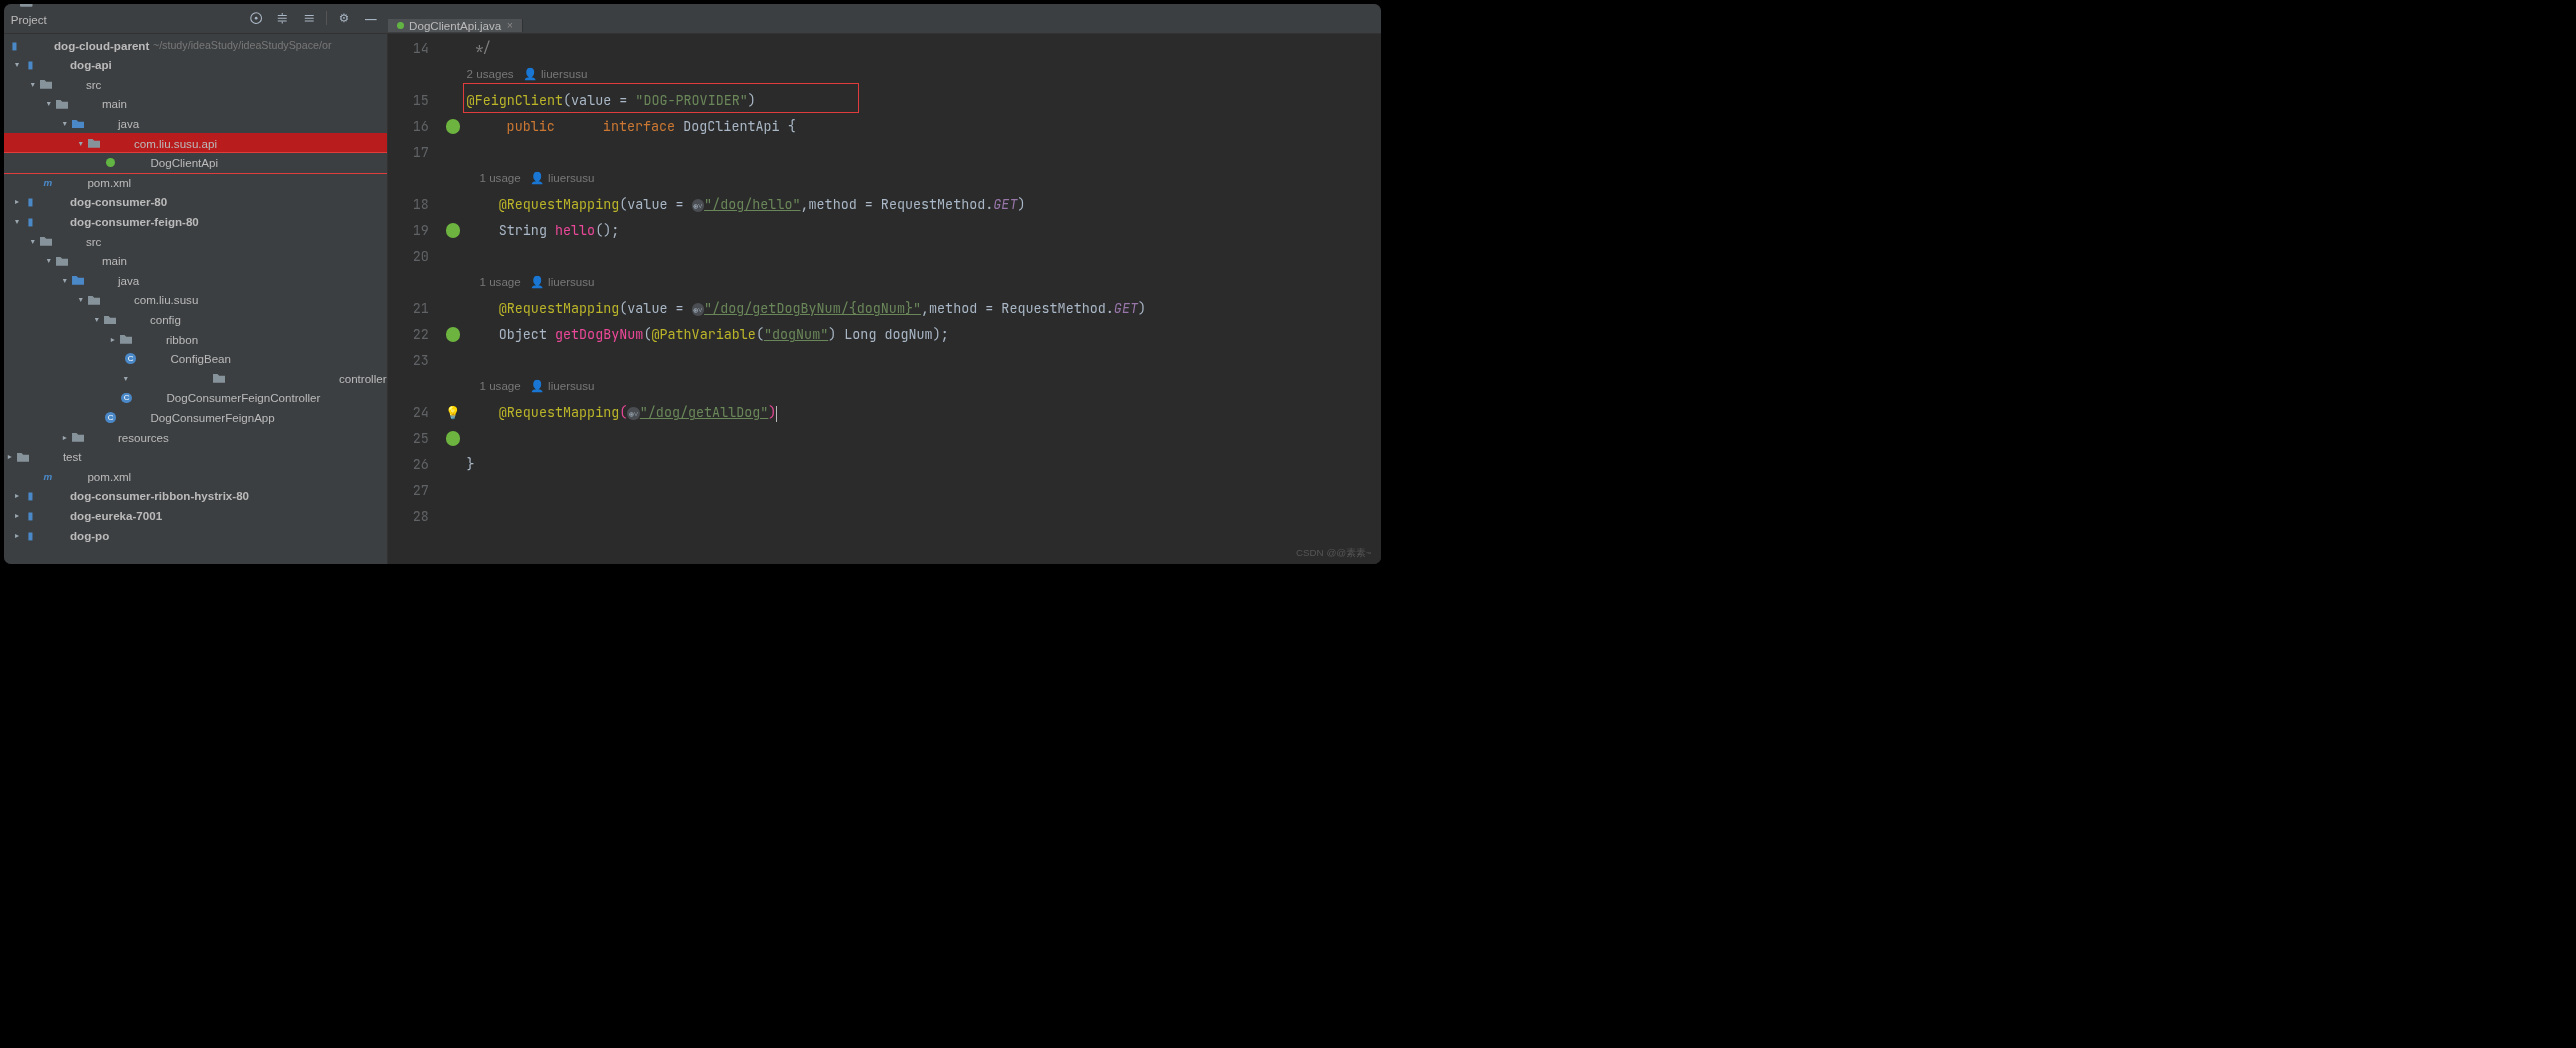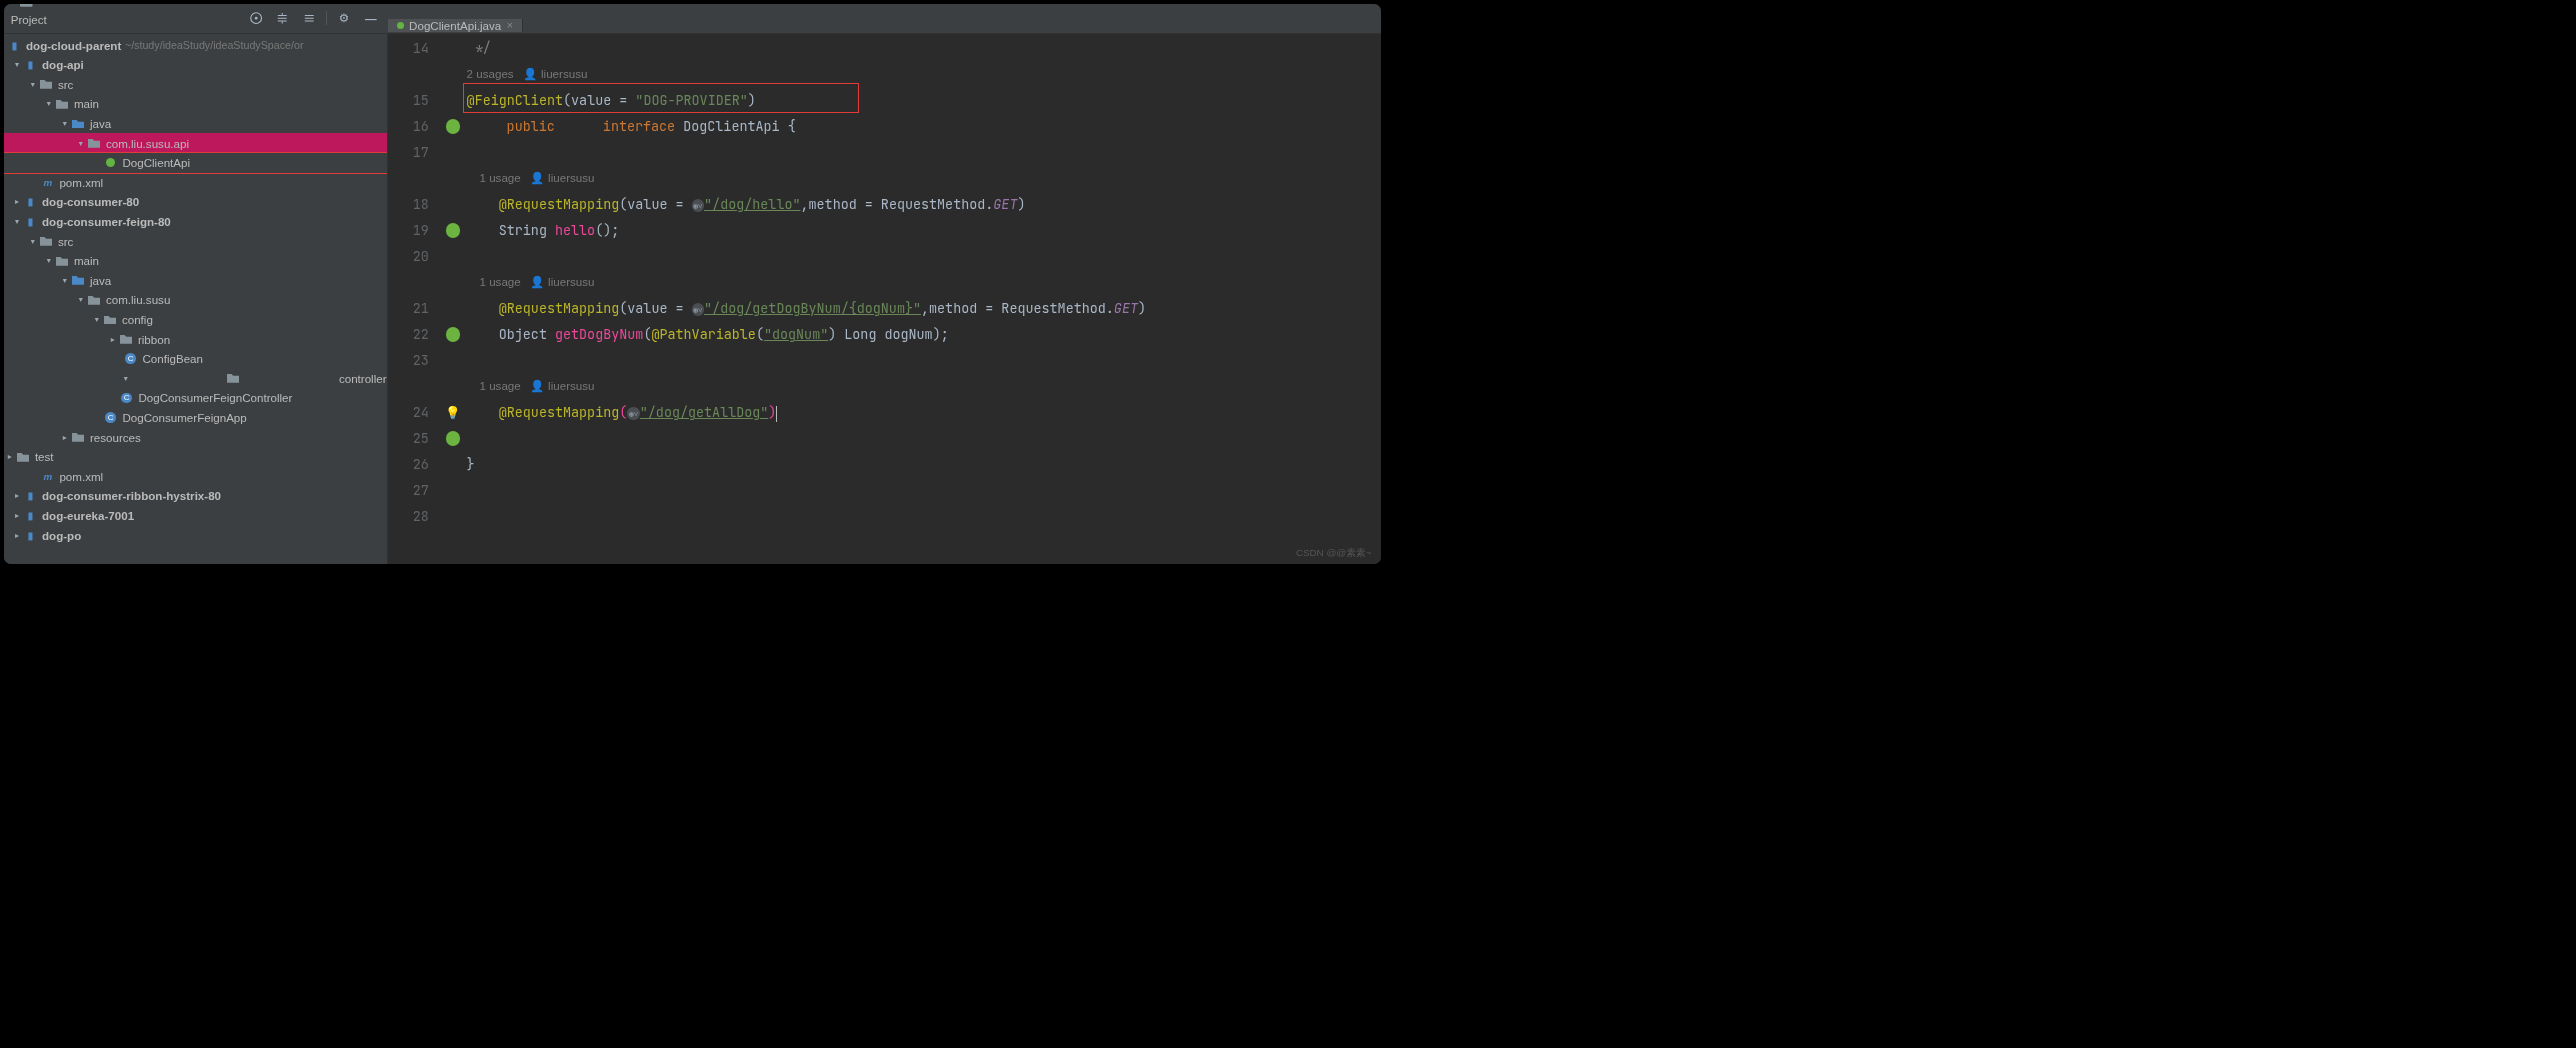--- a/index.html
+++ b/index.html
@@ -25,24 +25,24 @@
 .sidebar { width:384px; background:#3c3f41; border-right:0.9px solid #323232; overflow-y:auto; padding-top:1.8px; }
 .row { display:flex; align-items:center; height:19.6px; white-space:nowrap; cursor:pointer; }
 .arrow { width:12.5px; text-align:center; color:#9aa7b0; font-size:8px; }
 .arrow.down::before { content:"▾"; }
 .arrow.right::before { content:"▸"; }
 .ico { width:14.3px; height:12.5px; margin-right:4.5px; display:inline-flex; align-items:center; justify-content:center; }
 .folder-m { color:#4a88c7; font-weight:bold; font-size:9.8px; }
 .jfile { width:9px; height:9px; border-radius:50%; background:#62b543; }
 .mfile { color:#4a88c7; font-weight:bold; font-size:9.8px; font-style:italic; }
 .cfile { width:10.7px; height:10.7px; border-radius:50%; background:#4a88c7; color:#fff; font-size:8px; display:flex; align-items:center; justify-content:center; }
-.lbl { color:#bbb; }
+.lbl { color:#bbb;margin-left:28px; }
 .lbl.bold { font-weight:600; }
 .lbl.dim { color:#787878; margin-left:3.6px; font-size:10.7px; }
-.row.sel { background:#be185d; }
+.row.sel { background:#b91c1c; }
 .row.hl { outline:0.9px solid #e03c3c; outline-offset:-0.9px; }
 
 .editor { flex:1; background:#2b2b2b; display:flex; overflow:hidden; font-family:"JetBrains Mono","Consolas",monospace; font-size:13.4px; }
 .gutter { width:52px; text-align:right; color:#606366; padding-top:1.8px; user-select:none; }
 .gutter div { height:26px; line-height:26px; padding-right:10.7px; }
 .marks { width:27px; padding-top:1.8px; }
 .marks div { height:26px; display:flex; align-items:center; justify-content:center; }
 .mark-spring { width:14.3px; height:14.3px; border-radius:50%; background:#6db33f; }
 .mark-bulb { color:#f2c55c; font-size:12.5px; }
 .code { flex:1; padding-top:1.8px; position:relative; }

